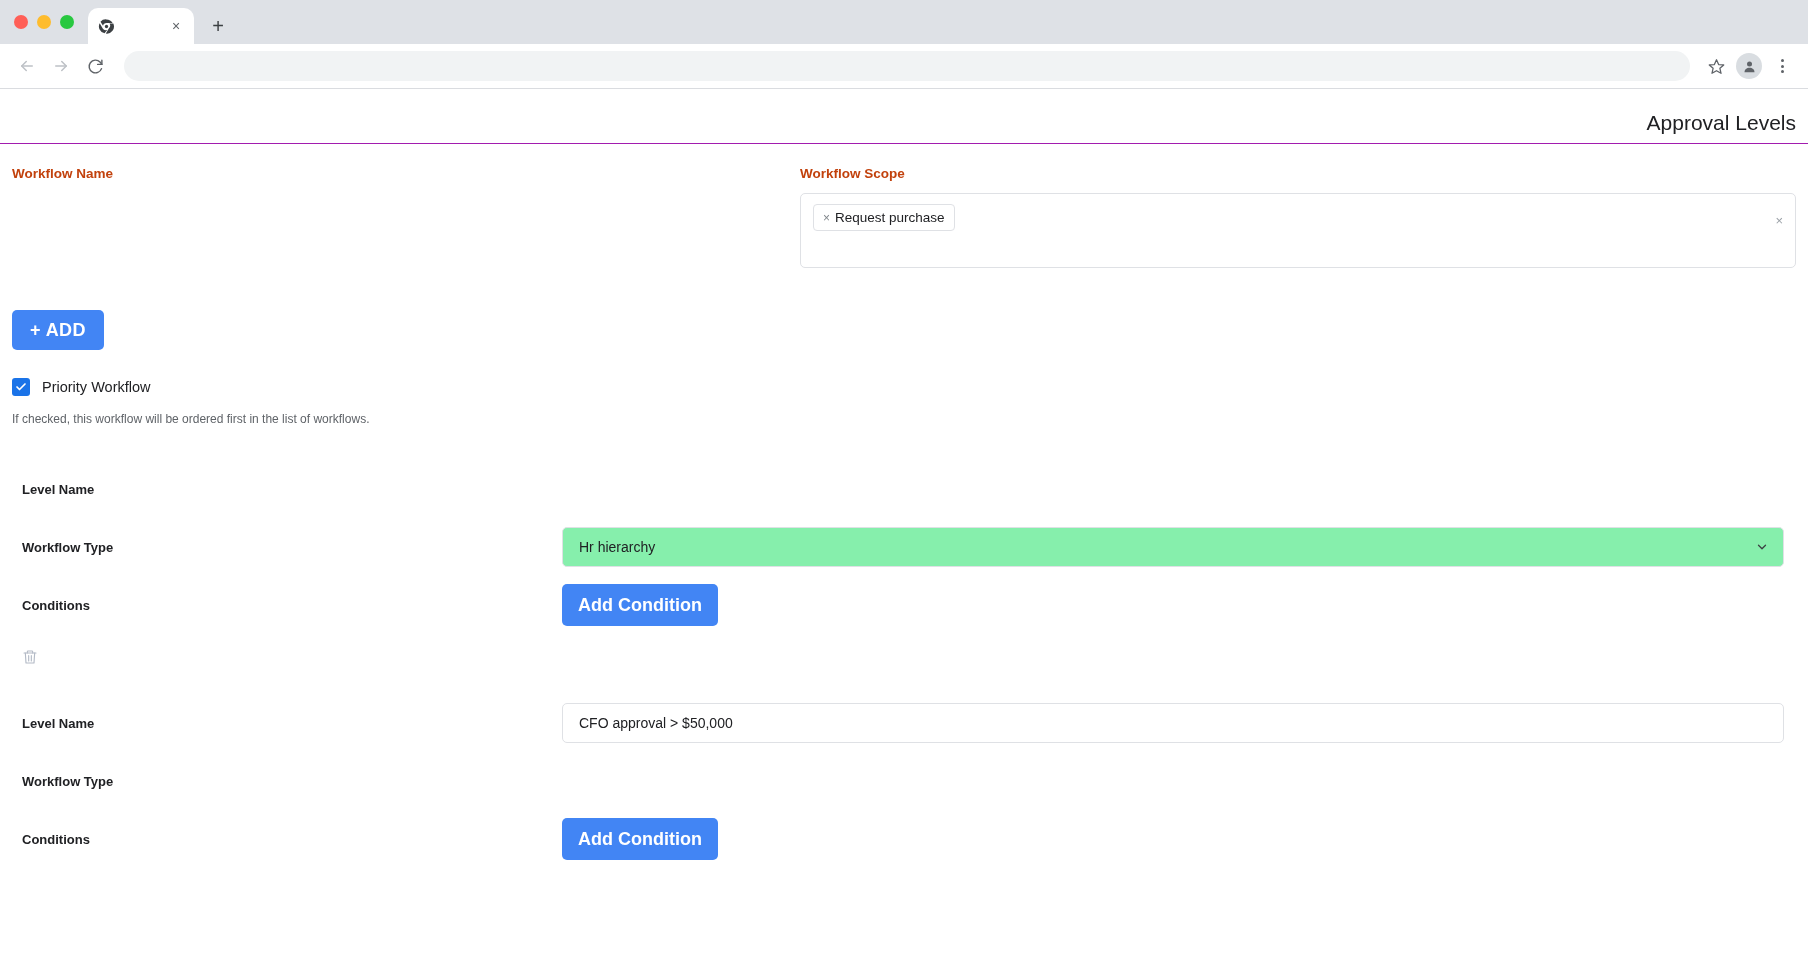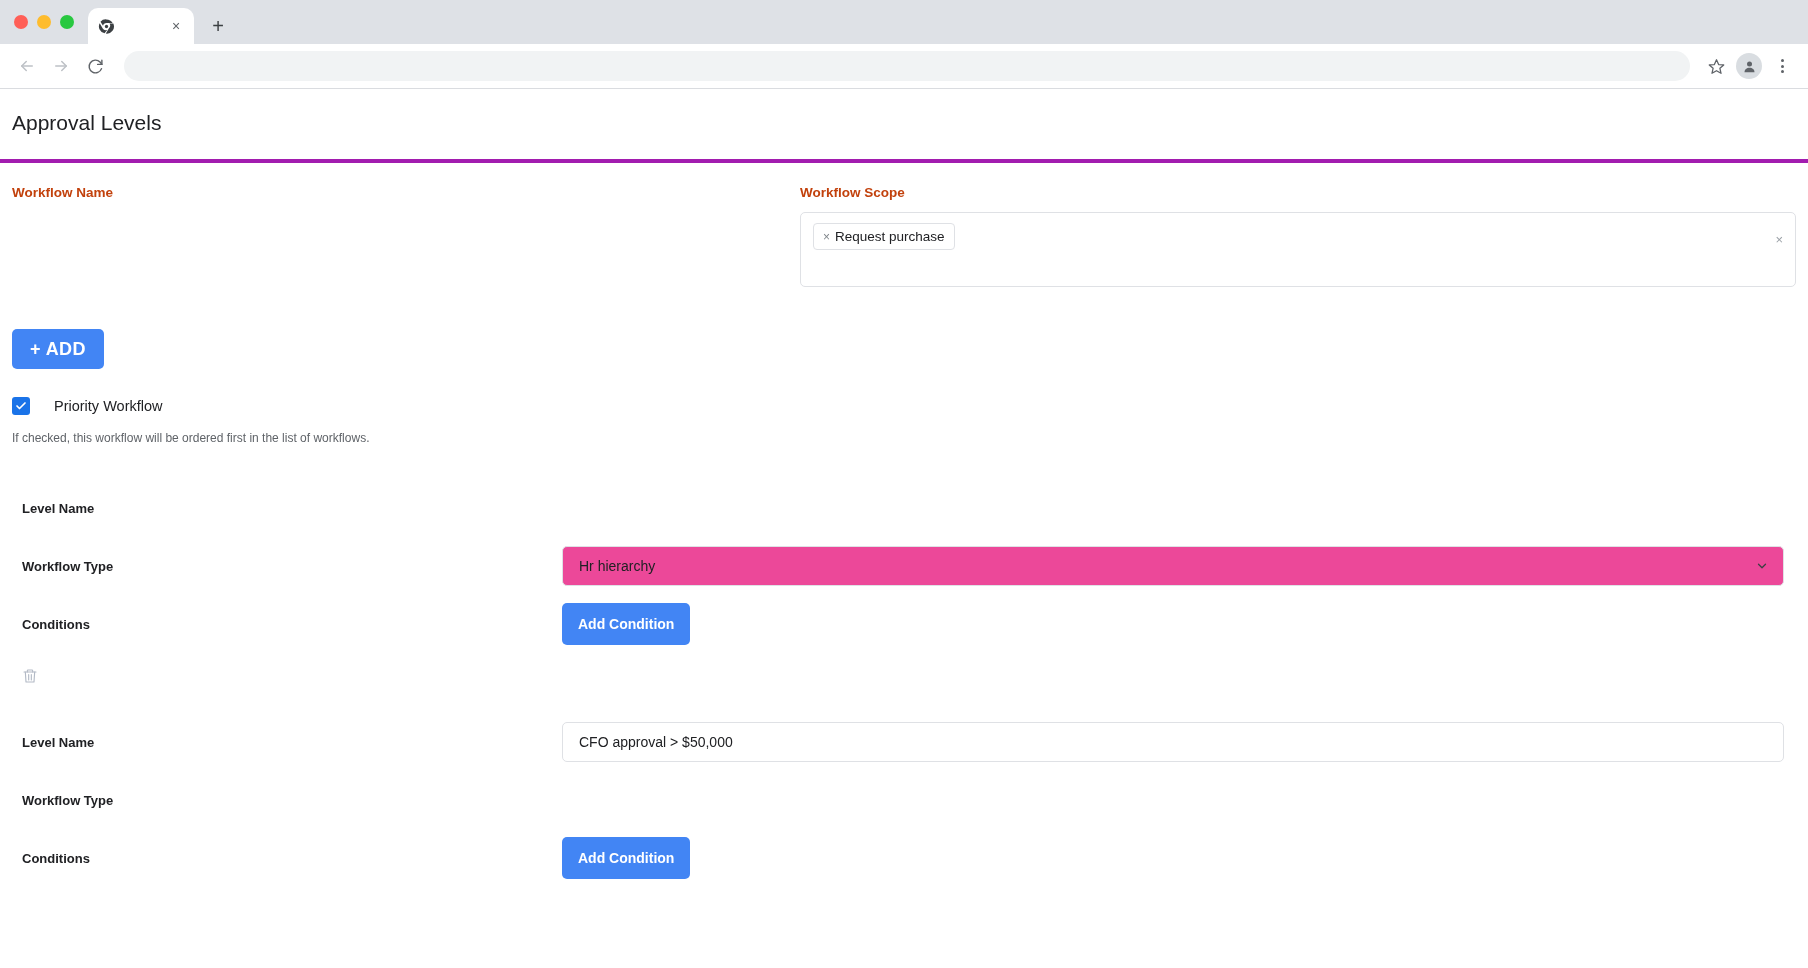--- a/index.html
+++ b/index.html
@@ -107,22 +107,23 @@
   .dots { display: flex; flex-direction: column; gap: 2.5px; align-items: center; }
   .dots i { width: 3px; height: 3px; border-radius: 50%; background: #5f6368; display: block; }
 
   
   .page {
     height: calc(968px - 44px - 45px);
     overflow: hidden;
     background: #fff;
   }
   .page-header {
-    padding: 22px 12px 24px 12px;
-    border-bottom: 4px solid #a21caf;
+    padding: 22px 12px 8px 12px;
+    border-bottom: 1px solid #a21caf;
+    text-align: right;
   }
   .page-title {
     font-size: 21px;
     color: #202124;
     font-weight: 400;
   }
 
   .top-form {
     display: flex;
     padding: 22px 12px 0 12px;
@@ -204,21 +205,21 @@
     margin: 28px 0 0 12px;
   }
   .checkbox {
     width: 18px; height: 18px;
     background: #1a73e8;
     border-radius: 3px;
     display: flex; align-items: center; justify-content: center;
     flex: none;
   }
   .checkbox svg { display: block; }
-  .checkbox-label { font-size: 14.5px; color: #202124; margin-left: 12px; }
+  .checkbox-label { font-size: 14.5px; color: #202124; }
   .helper-text {
     margin: 16px 0 0 12px;
     font-size: 12px;
     color: #5f6368;
   }
 
   
   .levels { margin-top: 34px; }
   .level-block { padding-bottom: 4px; }
   .row {
@@ -236,42 +237,42 @@
     padding-left: 10px;
   }
   .row-control { flex: 1; padding-right: 12px; }
 
   .select-box {
     position: relative;
     width: 100%;
     height: 40px;
     border: 1px solid #dfe1e5;
     border-radius: 5px;
-    background: #ec4899;
+    background: #86efac;
     display: flex;
     align-items: center;
     padding: 0 16px;
     font-size: 14px;
     color: #202124;
   }
   .select-chevron {
     position: absolute;
     right: 14px;
     top: 50%;
     transform: translateY(-50%);
     display: flex;
   }
   .cond-btn {
     height: 42px;
     padding: 0 16px;
     background: #4285f4;
     color: #fff;
     border: none;
     border-radius: 5px;
-    font-size: 14px;
+    font-size: 18px;
     font-weight: bold;
     font-family: "Liberation Sans", sans-serif;
     display: inline-flex;
     align-items: center;
   }
   .trash-row {
     padding: 14px 12px 0 12px;
     min-height: 56px;
   }
   .trash-icon { margin-left: 10px; display: block; }

